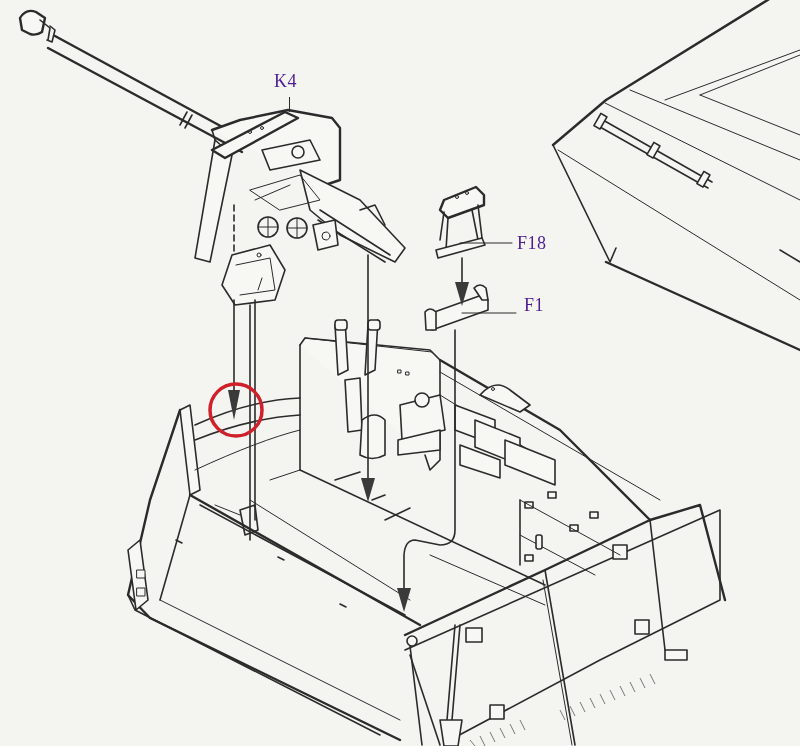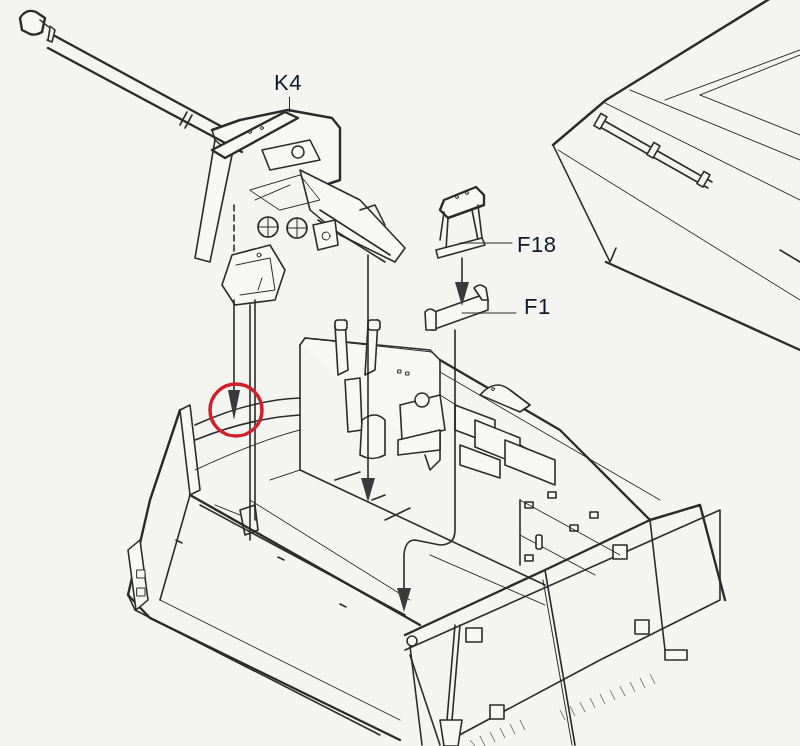--- a/index.html
+++ b/index.html
@@ -5,23 +5,23 @@
     html, body { margin: 0; padding: 0; }
     body {
       width: 800px; height: 746px; overflow: hidden;
       background: #f4f4f1;
       font-family: "Liberation Sans", sans-serif;
       position: relative;
     }
     #canvas { position: absolute; left: 0; top: 0; width: 800px; height: 746px; }
     .part-label {
       position: absolute;
-      font-family: Liberation Sans, sans-serif;
-      font-size: 22px;
-      color: #0f172a;
+      font-family: Liberation Serif, serif;
+      font-size: 18px;
+      color: #4c1d95;
       line-height: 1;
       letter-spacing: 0.5px;
     }
     svg .ln { stroke: #2b2b2b; fill: none; stroke-linejoin: round; stroke-linecap: round; }
     svg .thin { stroke-width: 1; }
     svg .med { stroke-width: 1.6; }
     svg .thick { stroke-width: 2.4; }
     svg .fillw { fill: #f7f7f4; }
     svg .arrowhead { fill: #3a3a3a; stroke: none; }
   </style>

